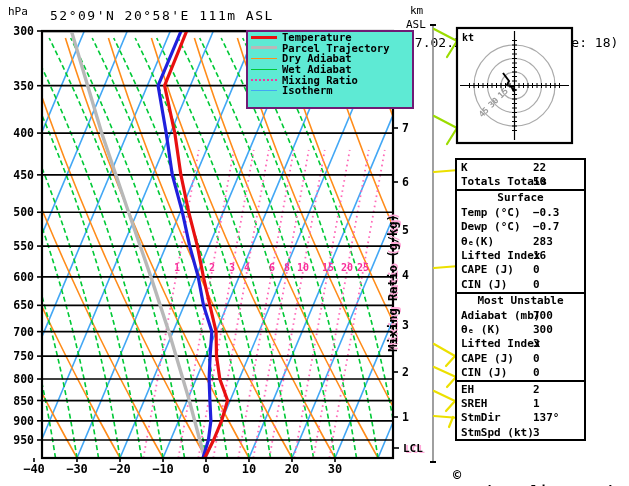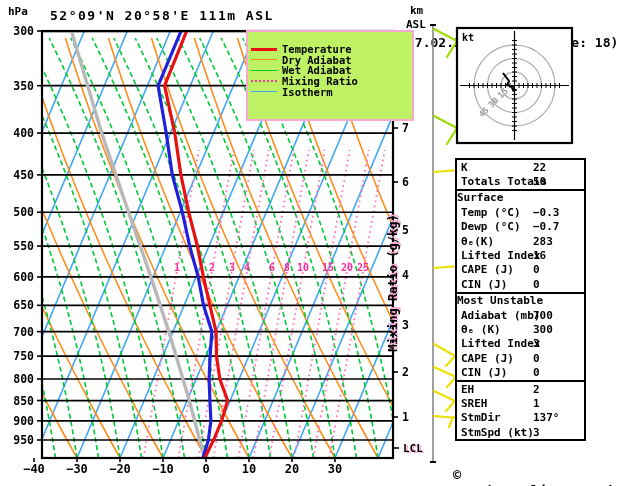--- a/index.html
+++ b/index.html
@@ -1,35 +1,35 @@
 <!DOCTYPE html>
 <html><head>
 <meta charset="utf-8">
 <style>
   html,body{margin:0;padding:0;background:#fff;}
   #app{position:relative;width:629px;height:486px;background:#fff;overflow:hidden;
        font-family:"DejaVu Sans Mono",monospace;color:#000;}
   .abs{position:absolute;}
-  .t13{font-size:13px;font-weight:bold;}
-  .t11{font-size:11px;font-weight:bold;}
+  .t13{font-size:13px;font-weight:normal;}
+  .t11{font-size:11px;font-weight:normal;}
   svg text{font-family:"DejaVu Sans Mono",monospace;font-weight:bold;}
   .pinkshadow{text-shadow:2px 1px 0 #ffa8d8;}
   #station{letter-spacing:1.5px;}
-  #legendbox{border:2px solid #f9a8d4;background:#bef264;padding:12px 4px 1px 3px;}
+  #legendbox{border:2px solid #701a75;background:#5eead4;padding:0 4px 1px 3px;}
   .legrow{display:flex;align-items:center;height:10.6px;}
   .legswatch{width:26px;margin-right:5px;flex:0 0 26px;}
   .leglabel{font-size:10.5px;font-weight:bold;white-space:nowrap;}
   #datatable{width:131px;}
   .tsec{border:2px solid #000;background:#fff;margin-top:-2px;}
   .tsec:first-child{margin-top:0;}
   .trow{display:flex;height:14.4px;align-items:center;font-size:11px;font-weight:bold;}
   .trow .tl{padding-left:4px;white-space:nowrap;}
   .trow .tv{position:absolute;left:76px;white-space:nowrap;}
   .trow{position:relative;}
-  .thead{}
+  .thead{justify-content:center;}
   #mixlabel{transform:rotate(-90deg);transform-origin:center;font-size:12px;font-weight:bold;}
   #copyright{font-size:13.5px;font-weight:bold;letter-spacing:0.5px;}
 </style>
 </head>
 <body>
 
 <div id="app">
 
   <div class="abs t11" style="left:8px;top:5px;">hPa</div>
   <div id="station" class="abs t13" style="left:50px;top:8px;">52°09'N 20°58'E 111m ASL</div>
@@ -214,20 +214,24 @@
       <line x1="434" y1="416" x2="459" y2="418" stroke="#ece000" stroke-width="2.2" stroke-linecap="round"></line>
       <line x1="453" y1="417" x2="449" y2="427" stroke="#ece000" stroke-width="2.2" stroke-linecap="round"></line>
     </svg>
 
   <div id="legendbox" class="abs" style="left:246px;top:30px;width:157px;height:74px;">
     <div class="legrow">
         <span class="legswatch" style="border-top: 3px solid rgb(232, 16, 16);"></span>
         <span class="leglabel">Temperature</span>
       </div>
     <div class="legrow">
+        <span class="legswatch" style="border-top: 3px solid rgb(184, 184, 184);"></span>
+        <span class="leglabel">Parcel Trajectory</span>
+      </div>
+    <div class="legrow">
         <span class="legswatch" style="border-top: 1.6px solid rgb(255, 140, 26);"></span>
         <span class="leglabel">Dry Adiabat</span>
       </div>
     <div class="legrow">
         <span class="legswatch" style="border-top: 1.6px solid rgb(0, 201, 54);"></span>
         <span class="leglabel">Wet Adiabat</span>
       </div>
     <div class="legrow">
         <span class="legswatch" style="border-top: 2px dotted rgb(243, 57, 160);"></span>
         <span class="leglabel">Mixing Ratio</span>

